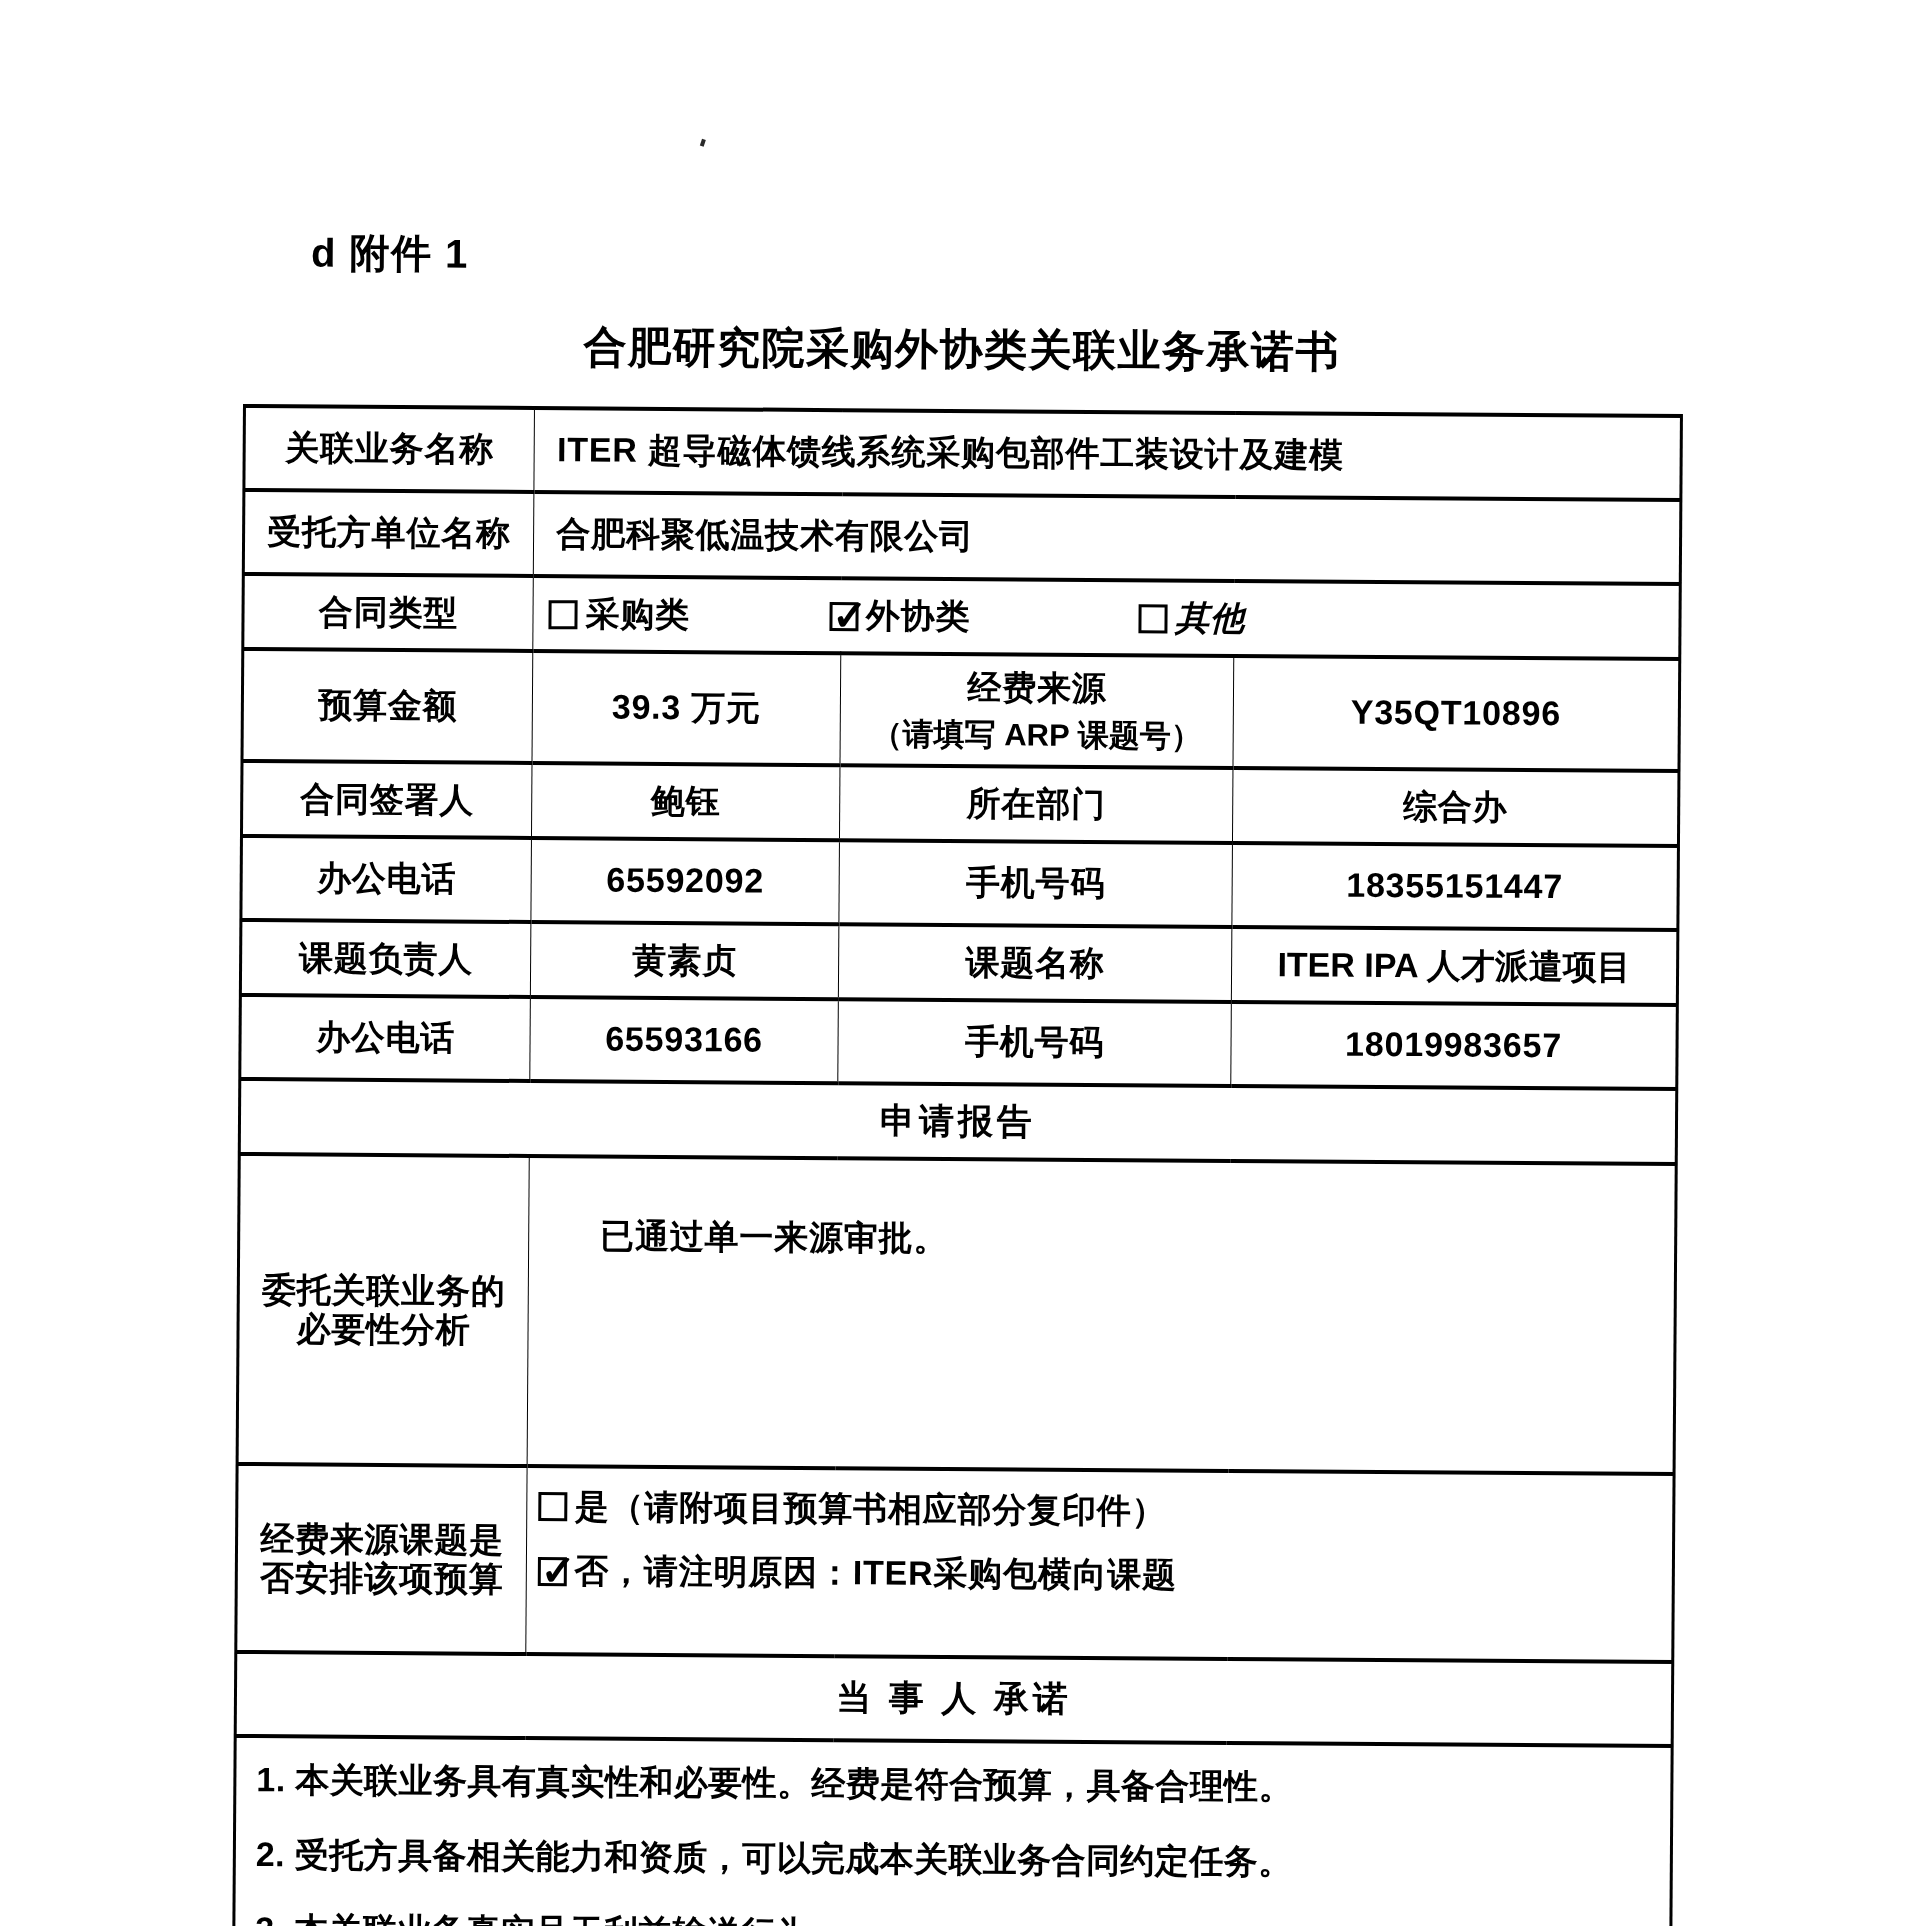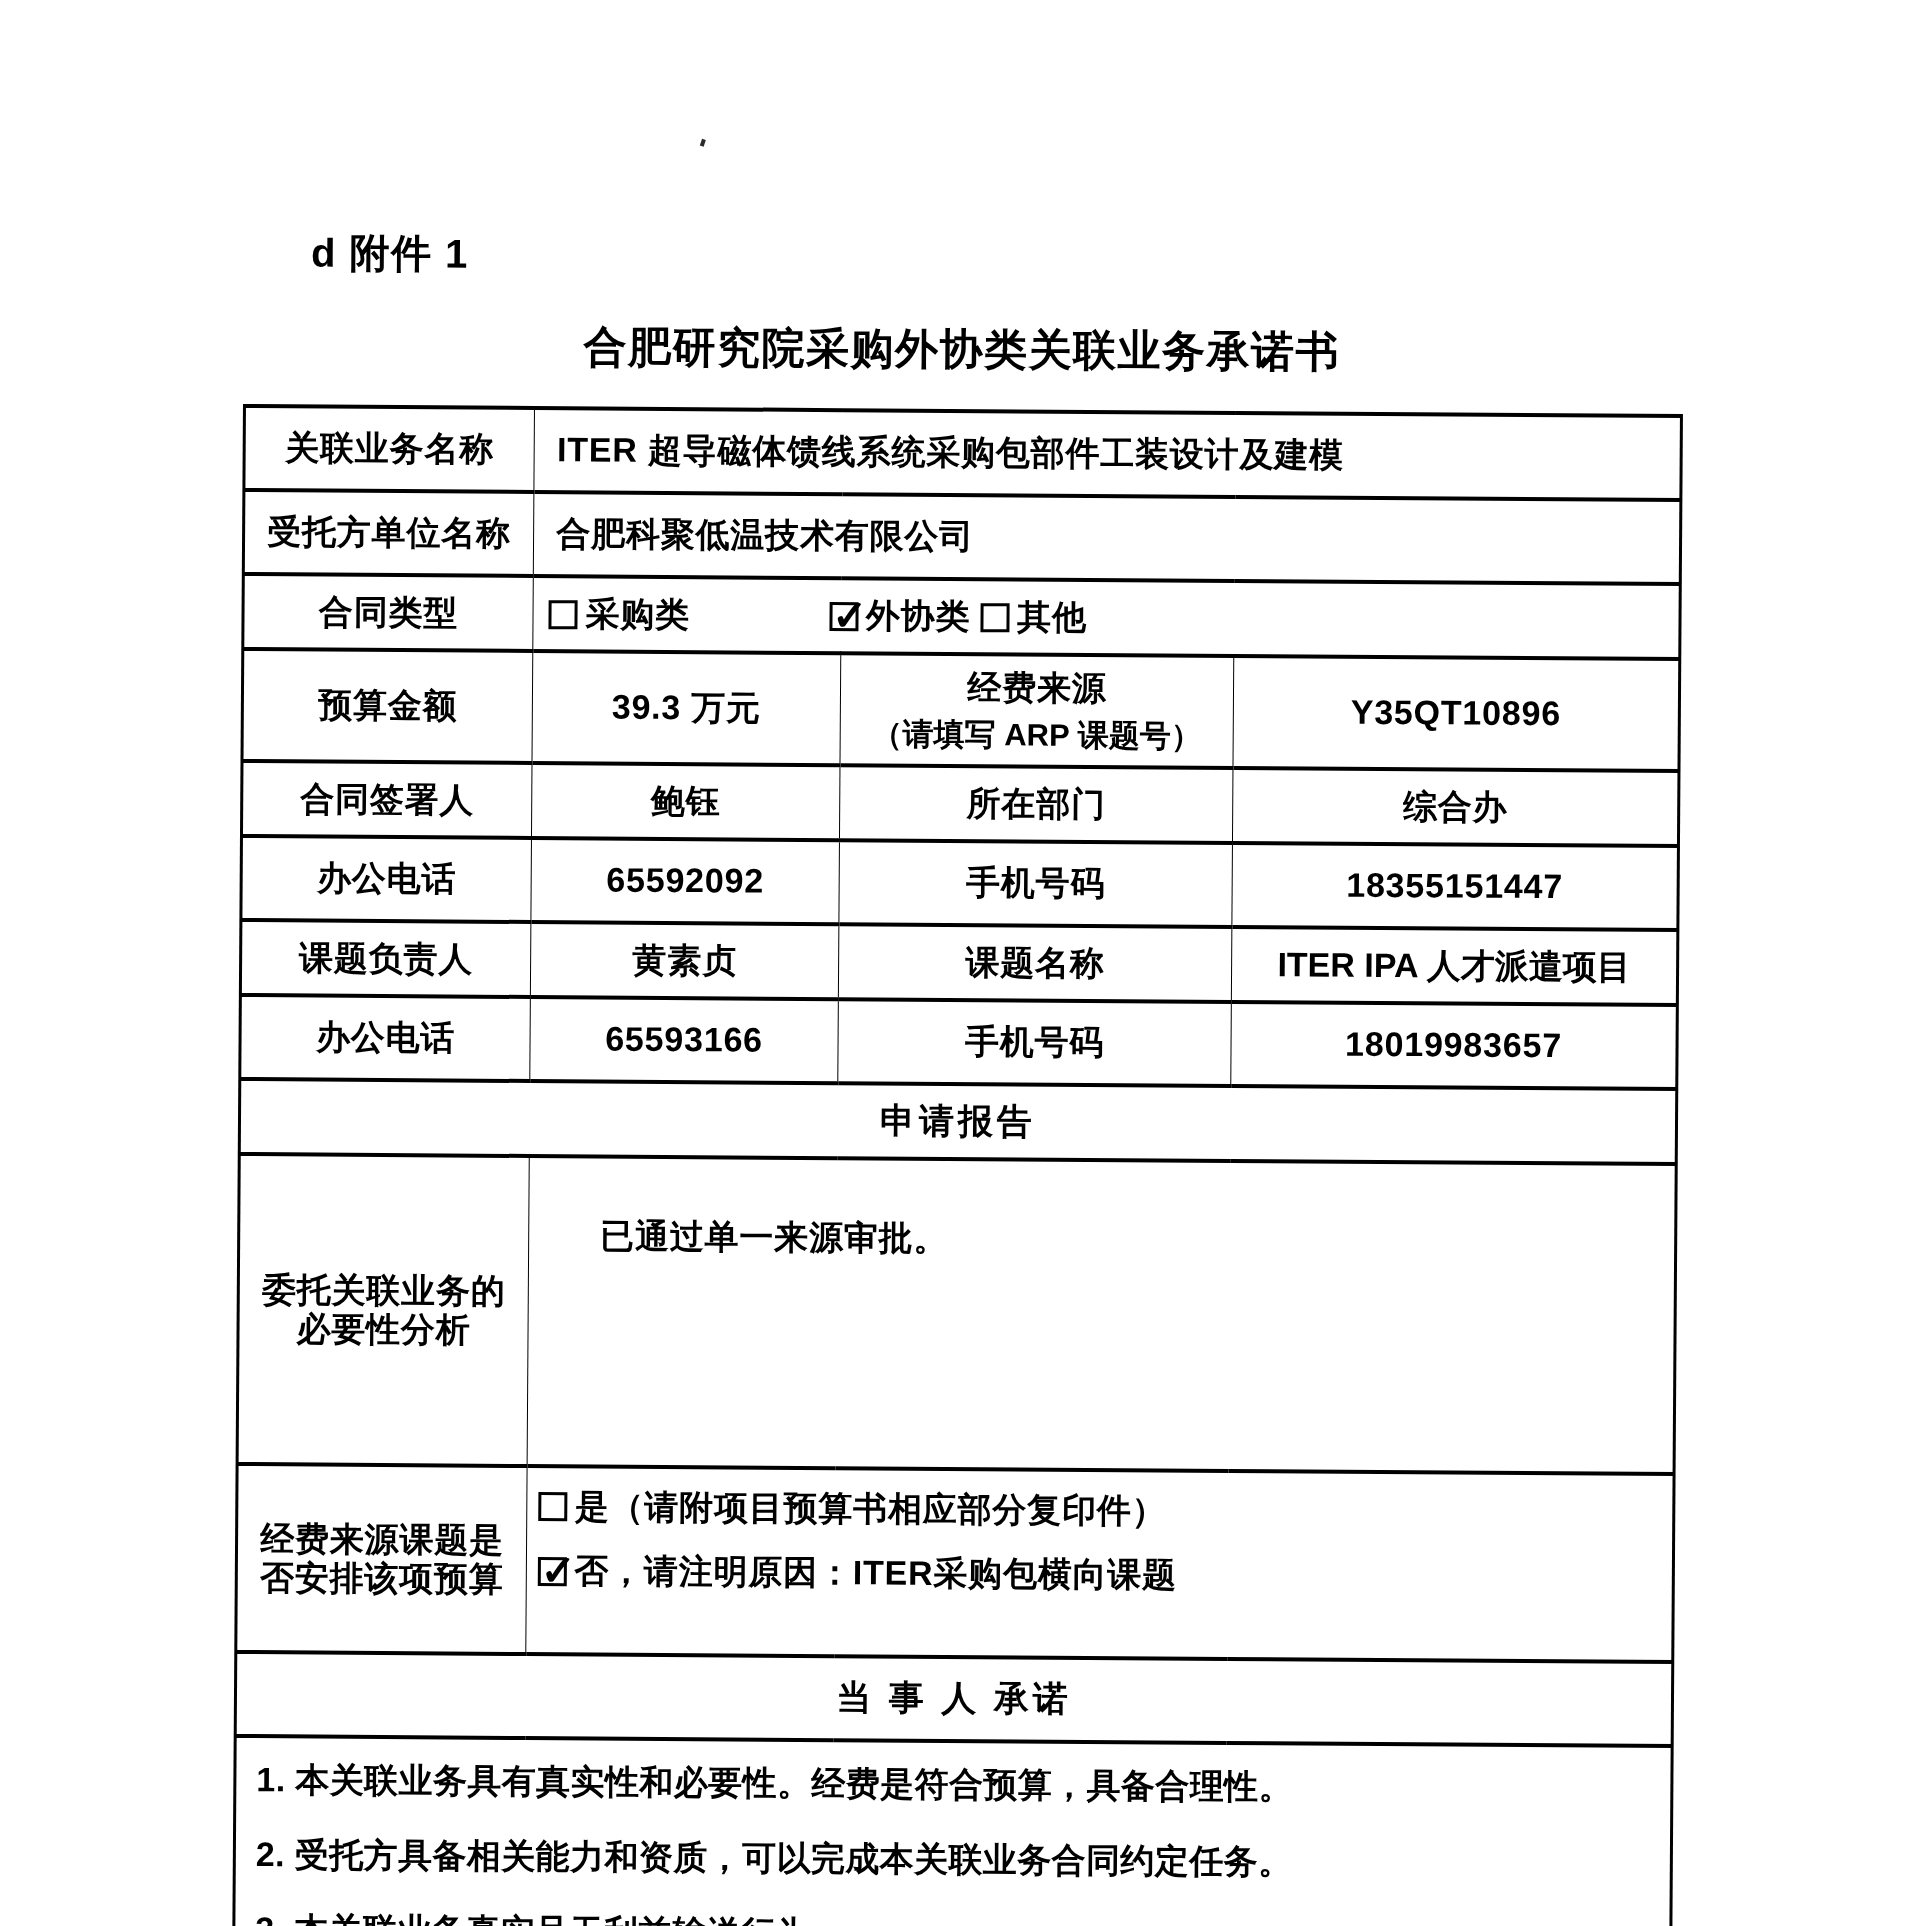--- a/index.html
+++ b/index.html
@@ -28,21 +28,21 @@
   .src-hint{font-size:31px;margin-top:10px;letter-spacing:0;}
   .section-head{font-size:35px;letter-spacing:3.9px;}
   
   .cb{display:inline-block;width:29px;height:29px;border:3.5px solid #000;box-sizing:border-box;
       vertical-align:-3.9px;margin-right:7.7px;position:relative;background:#fff;}
   .cb.checked::after{content:"✓";position:absolute;left:0px;top:-13px;font-size:42px;font-weight:700;color:#000;}
   td.cb-row{text-align:left;}
   .cb-group{display:inline-block;white-space:nowrap;}
   .cb-group:nth-of-type(1){margin-left:14.3px;}
   .cb-group:nth-of-type(2){margin-left:129px;}
-  .cb-group:nth-of-type(3){}
+  .cb-group:nth-of-type(3){margin-left:158px;font-style:italic;}
   
   td.necessity-val{vertical-align:top;text-align:left;padding:58px 15.4px 0 71px;}
   
   td.arranged-val{vertical-align:top;text-align:left;padding:18.5px 11.6px 0 10.8px;}
   .cb-line{margin-bottom:25.4px;white-space:nowrap;}
   
   td.commit{position:relative;vertical-align:top;text-align:left;padding:22.3px 15.4px 0 20px;}
   .commit-item{margin-bottom:36px;letter-spacing:0.4px;}
   
   .artifact-dot{position:absolute;left:699px;top:136px;width:3.9px;height:7px;background:#2a2a2a;transform:rotate(18deg);}

